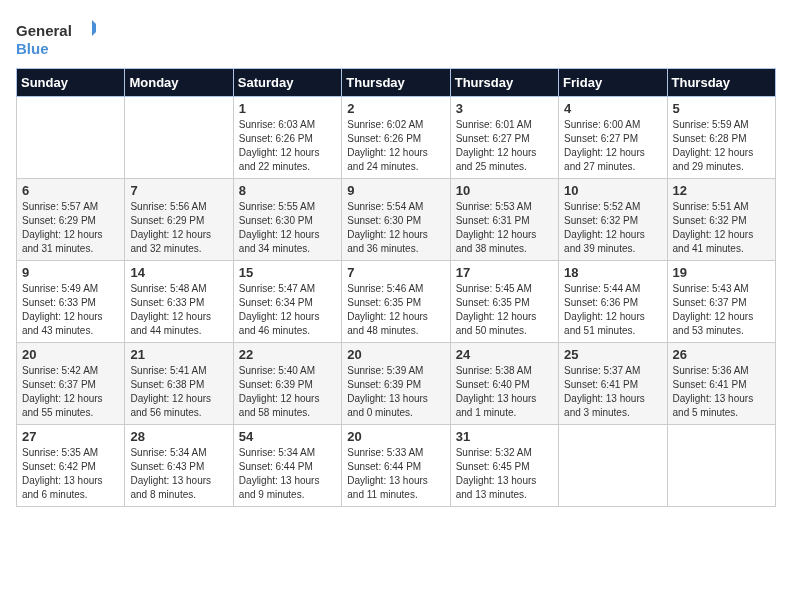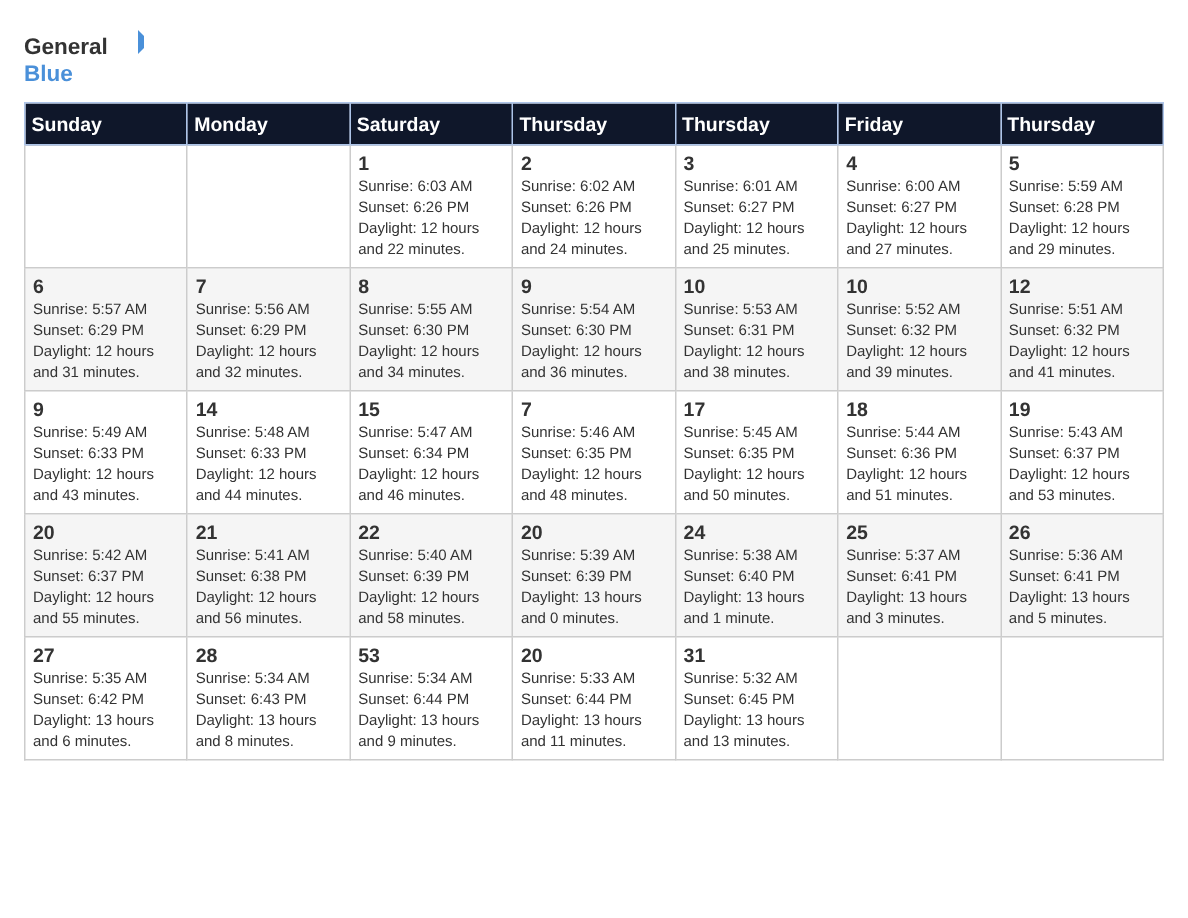--- a/index.html
+++ b/index.html
@@ -222,21 +222,21 @@
       <tr>
         <td>
           <span class="day-number">27</span>
           <div class="cell-info">Sunrise: 5:35 AM<br>Sunset: 6:42 PM<br>Daylight: 13 hours and 6 minutes.</div>
         </td>
         <td>
           <span class="day-number">28</span>
           <div class="cell-info">Sunrise: 5:34 AM<br>Sunset: 6:43 PM<br>Daylight: 13 hours and 8 minutes.</div>
         </td>
         <td>
-          <span class="day-number">53</span>
+          <span class="day-number">54</span>
           <div class="cell-info">Sunrise: 5:34 AM<br>Sunset: 6:44 PM<br>Daylight: 13 hours and 9 minutes.</div>
         </td>
         <td>
           <span class="day-number">20</span>
           <div class="cell-info">Sunrise: 5:33 AM<br>Sunset: 6:44 PM<br>Daylight: 13 hours and 11 minutes.</div>
         </td>
         <td>
           <span class="day-number">31</span>
           <div class="cell-info">Sunrise: 5:32 AM<br>Sunset: 6:45 PM<br>Daylight: 13 hours and 13 minutes.</div>
         </td>

